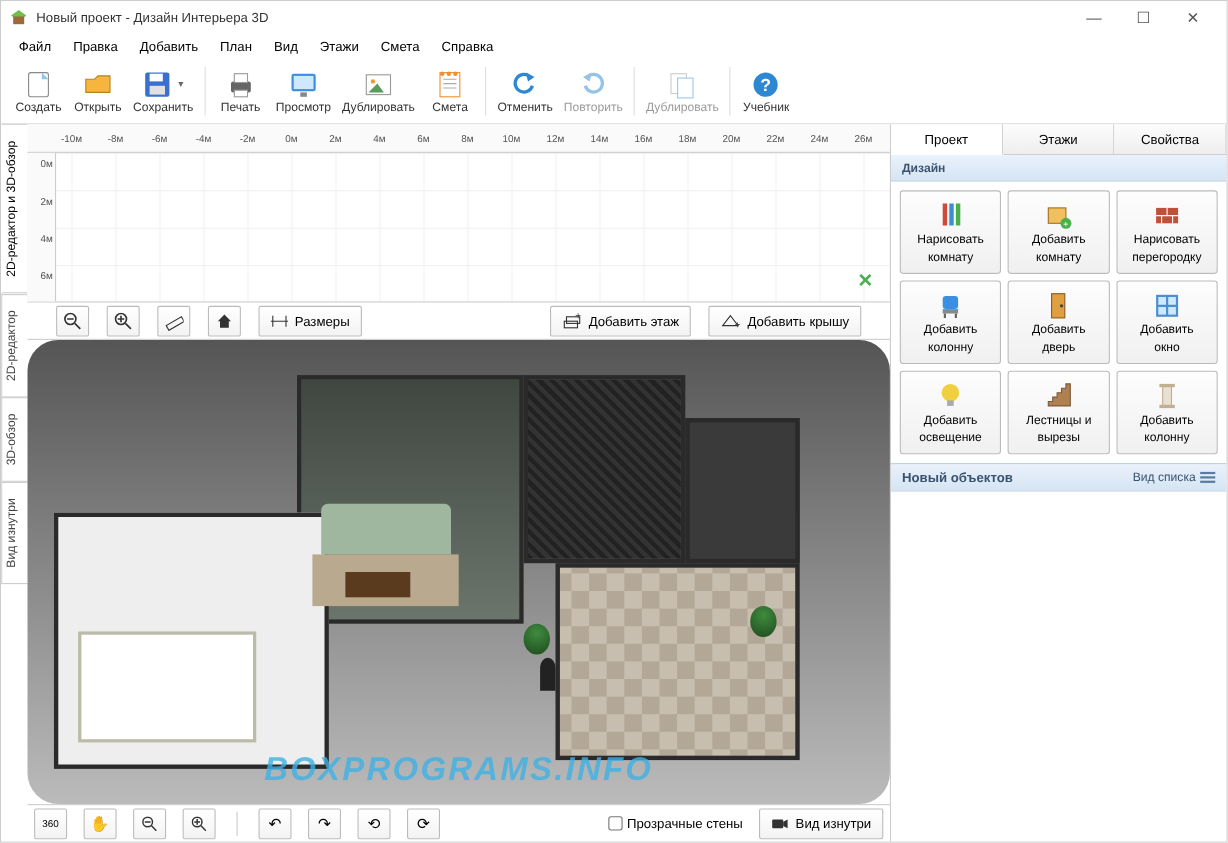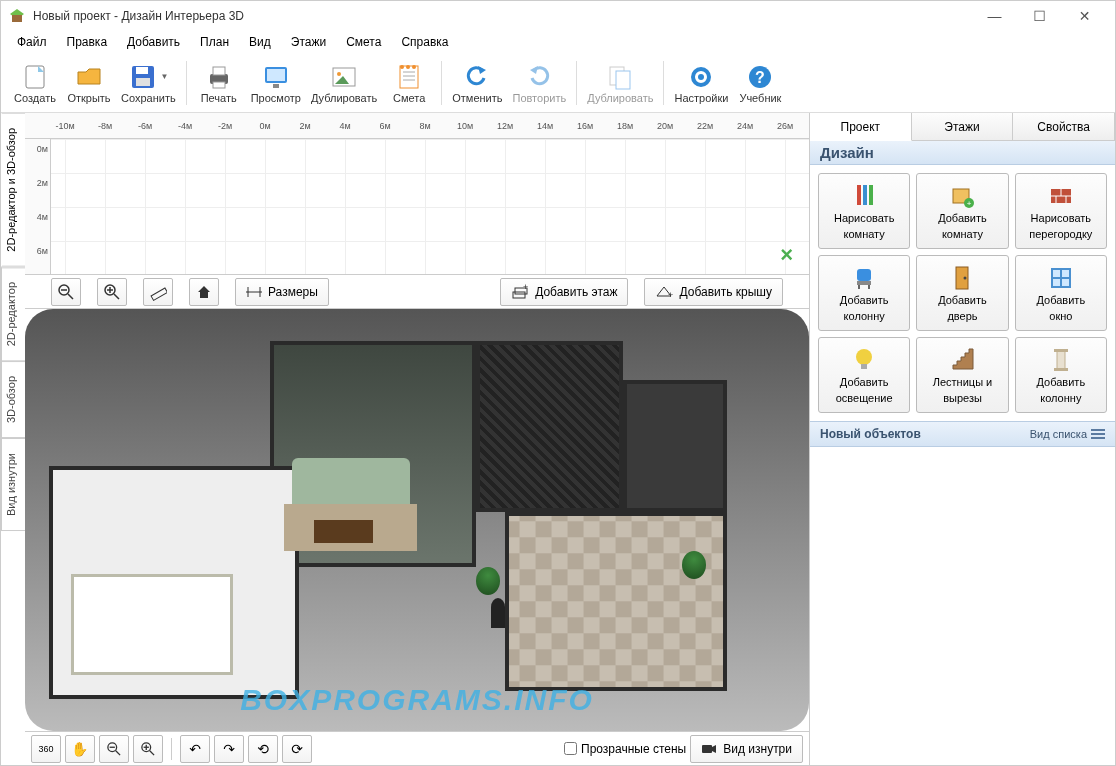--- a/index.html
+++ b/index.html
@@ -57,30 +57,30 @@
 .room3d.r5 { left: 78%; top: 14%; width: 14%; height: 34%; background:#3a3a3a;}
 .sofa { position:absolute; left:33%; top:34%; width:16%; height:12%; background:#9fb79e; border-radius:6px 6px 0 0; }
 .rug { position:absolute; left:32%; top:46%; width:18%; height:12%; background:#b9a98e; }
 .table { position:absolute; left:36%; top:50%; width:8%; height:6%; background:#5a3b1e; }
 .bed { position:absolute; left:3%; top:64%; width:22%; height:26%; background:#fff; border:3px solid #bba; }
 .person { position:absolute; left:60%; top:70%; width:14px; height:30px; background:#222; border-radius:50% 50% 0 0 / 30% 30% 0 0;}
 .plant { position:absolute; width:24px; height:28px; background: radial-gradient(circle at 50% 30%, #3f8b3f, #1d4a1d); border-radius:50%; }
 .plant.p1{ left:58%; top:62%;} .plant.p2{ left:86%; top:58%;}
 .watermark { position: absolute; bottom: 14px; left: 50%; transform: translateX(-50%); font-size: 30px; font-weight: 800; letter-spacing: 2px; color: #3fb1e5; opacity: .8; font-style: italic; }
 
-.bottom-toolbar { height: 34px; display: flex; align-items: center; padding: 0 6px; gap: 4px; background: #fff; border-top: 1px solid #ccc; }
+.bottom-toolbar { height: 34px; display: flex; align-items: center; padding: 0 6px; gap: 15px; background: #fff; border-top: 1px solid #ccc; }
 .bottom-toolbar .spacer { flex: 1; }
 .bottom-toolbar label { font-size: 12px; display:flex; align-items:center; gap:4px;}
 
 
 .right-panel { width: 306px; border-left: 1px solid #ccc; display: flex; flex-direction: column; }
 .rtabs { display: flex; height: 28px; border-bottom: 1px solid #ccc; }
 .rtabs .rtab { flex: 1; display: flex; align-items: center; justify-content: center; font-size: 12px; border-right: 1px solid #ccc; background: linear-gradient(#fdfdfd,#eee); }
 .rtabs .rtab.active { background: #fff; border-bottom: 1px solid #fff; margin-bottom: -1px; }
-.section-hdr { height: 24px; background: linear-gradient(#eaf2fb,#d5e4f4); border-bottom: 1px solid #b9cde3; display: flex; align-items: center; padding: 0 10px; font-size: 15px; font-weight: bold; color: #3a536f; }
+.section-hdr { height: 24px; background: linear-gradient(#eaf2fb,#d5e4f4); border-bottom: 1px solid #b9cde3; display: flex; align-items: center; padding: 0 10px; font-size: 11px; font-weight: bold; color: #3a536f; }
 .palette { padding: 8px; display: grid; grid-template-columns: repeat(3, 1fr); gap: 6px; }
 .pbtn { height: 76px; border: 1px solid #bbb; border-radius: 3px; background: linear-gradient(#fdfdfd,#f0f0f0); display: flex; flex-direction: column; align-items: center; justify-content: center; font-size: 11px; text-align: center; padding: 4px; gap: 3px; line-height: 1.15; }
 .pbtn .picon { width: 30px; height: 28px; display:flex; align-items:center; justify-content:center; }
 .obj-hdr { height: 26px; background: linear-gradient(#eaf2fb,#d5e4f4); border-top: 1px solid #b9cde3; border-bottom: 1px solid #b9cde3; display: flex; align-items: center; padding: 0 10px; font-size: 12px; font-weight: bold; color: #3a536f; }
 .obj-hdr .r { margin-left: auto; font-weight: normal; font-size: 11px; display:flex; align-items:center; gap:4px; }
 .obj-list { flex: 1; background: #fff; }
 
 .disabled { opacity: 0.5; }
 </style>
 </head>
@@ -229,31 +229,20 @@
         <span class="ticon">
           <svg width="30" height="30" viewBox="0 0 30 30">
             <rect x="5" y="5" width="14" height="18" fill="#fff" stroke="#999"></rect>
             <rect x="11" y="9" width="14" height="18" fill="#fff" stroke="#3a8fe0"></rect>
           </svg>
         </span>
       </div>
       <span>Дублировать</span>
     </div>
     <div class="sep"></div>
-    <div class="tbtn">
-      <div class="ticon-wrap">
-        <span class="ticon">
-          <svg width="30" height="30" viewBox="0 0 30 30">
-            <circle cx="15" cy="15" r="8" fill="none" stroke="#2e87d3" stroke-width="4"></circle>
-            <circle cx="15" cy="15" r="3" fill="#2e87d3"></circle>
-          </svg>
-        </span>
-      </div>
-      <span>Настройки</span>
-    </div>
     <div class="tbtn">
       <div class="ticon-wrap">
         <span class="ticon">
           <svg width="30" height="30" viewBox="0 0 30 30">
             <circle cx="15" cy="15" r="11" fill="#2e87d3"></circle>
             <text x="15" y="21" font-size="16" fill="#fff" text-anchor="middle" font-weight="bold">?</text>
           </svg>
         </span>
       </div>
       <span>Учебник</span>

